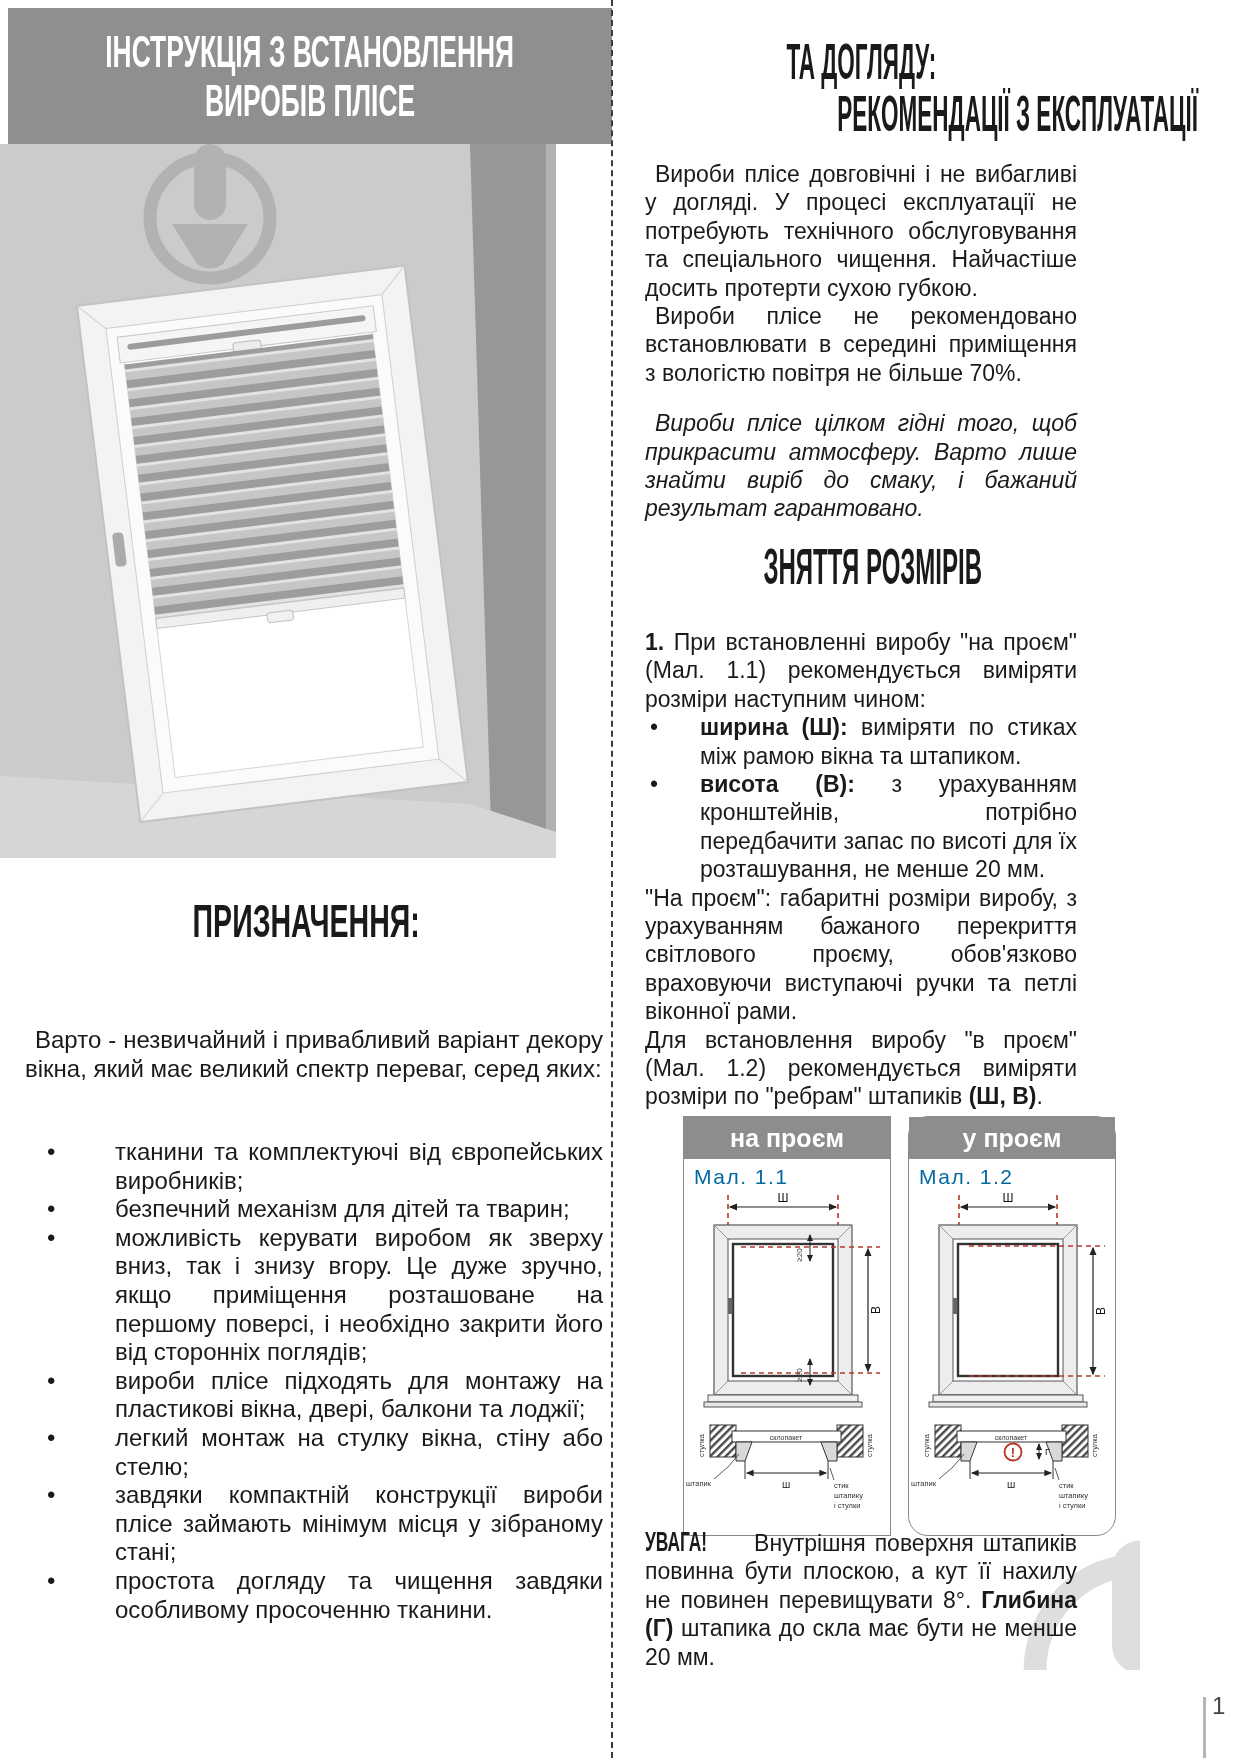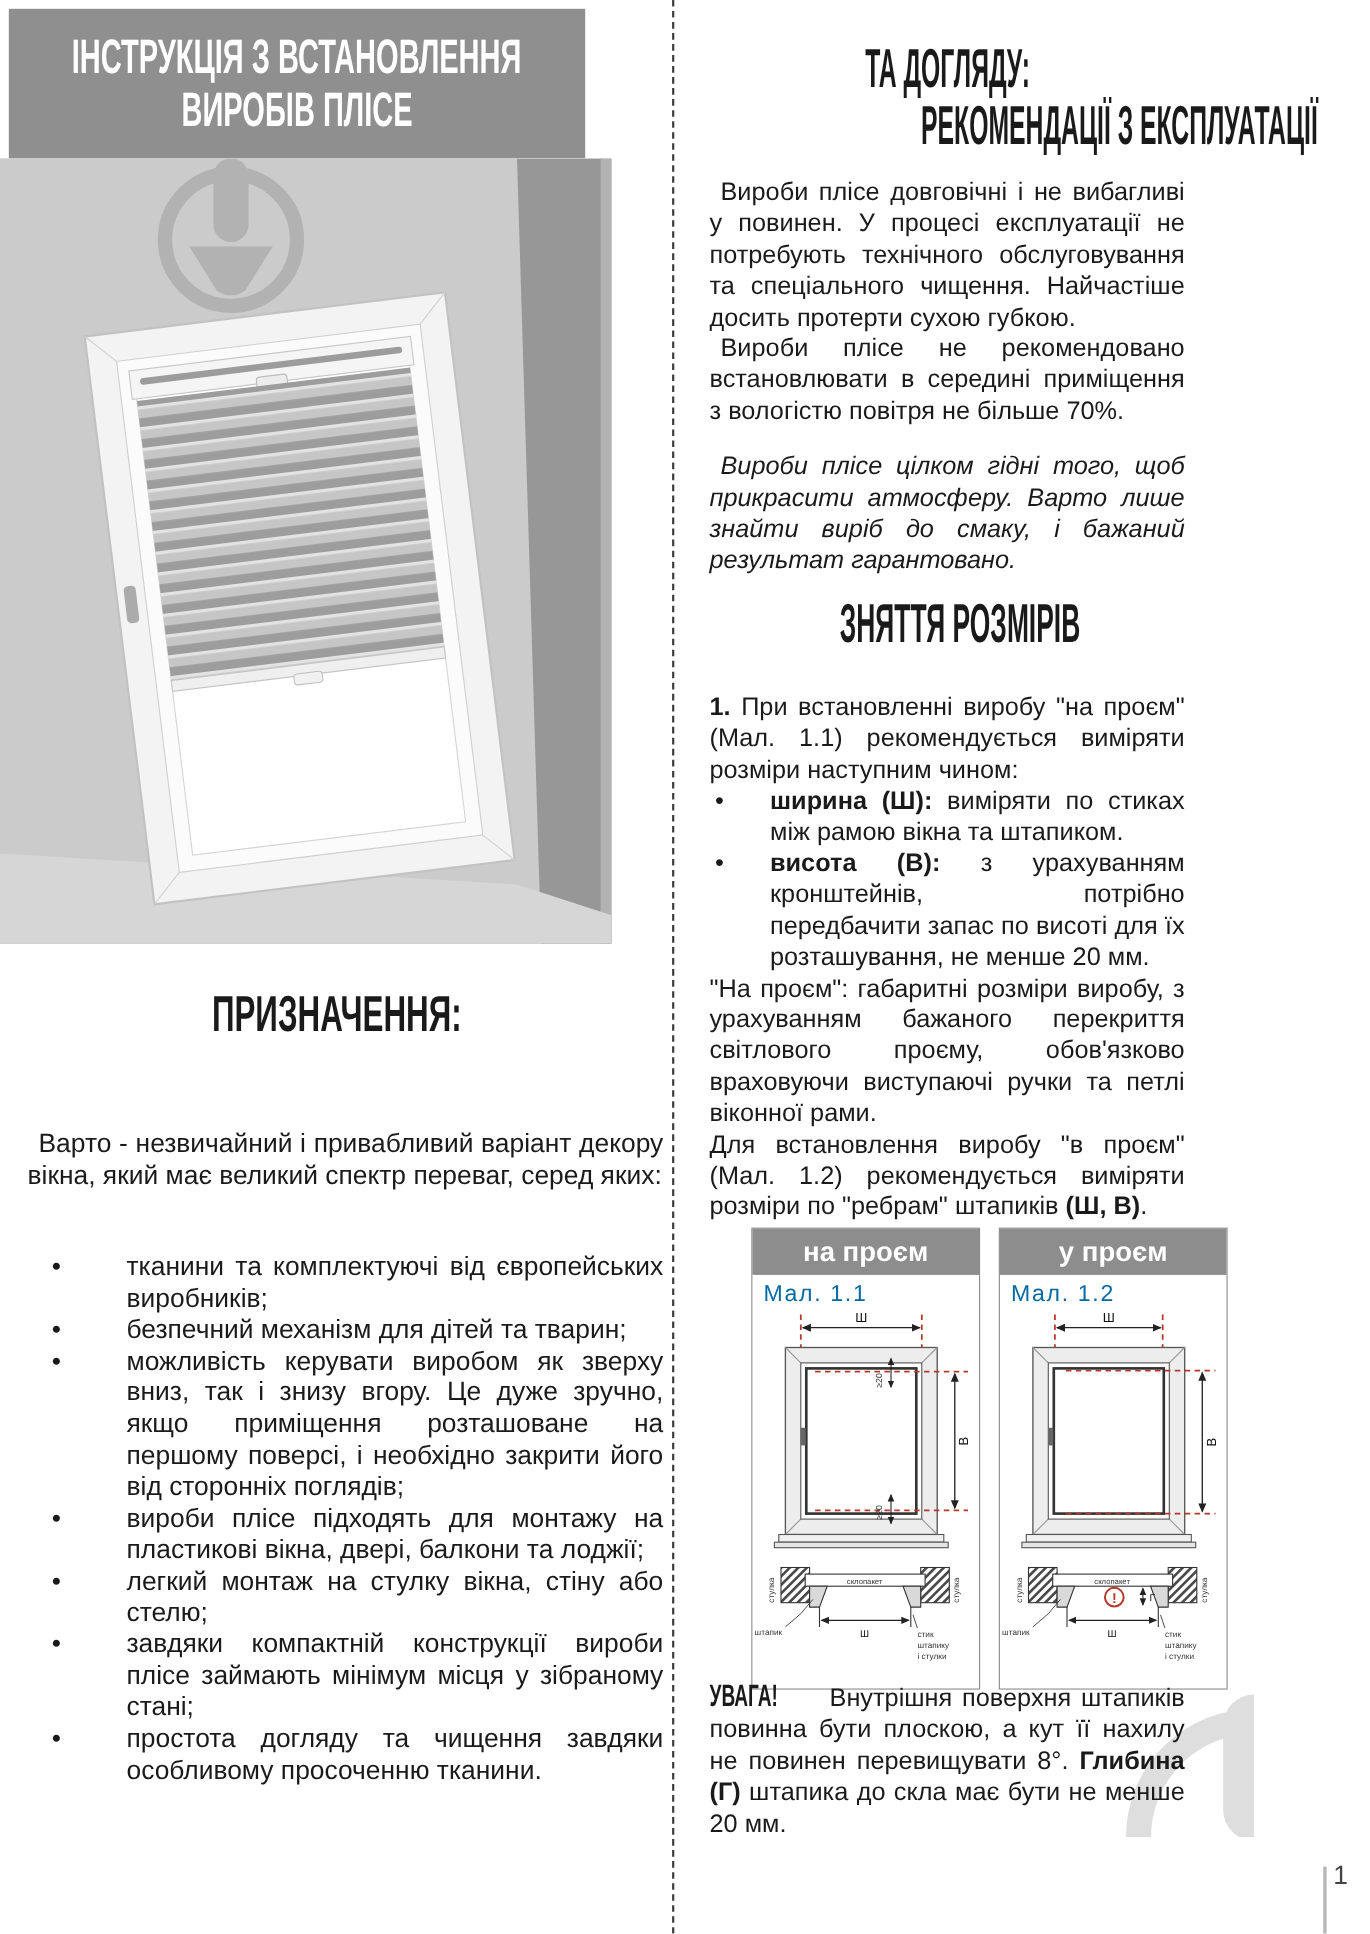--- a/index.html
+++ b/index.html
@@ -1,20 +1,20 @@
 <!DOCTYPE html>
 <html><head>
 <meta charset="utf-8">
 <style>
   html,body{margin:0;padding:0;background:#fff;}
   .page{position:relative;width:1245px;height:1758px;background:#fff;overflow:hidden;
         font-family:"Liberation Sans",sans-serif;color:#1a1a1a;}
   .cond{display:inline-block;transform-origin:center;white-space:nowrap;font-weight:bold;}
   
-  .title-bar{position:absolute;left:8px;top:8px;width:524px;height:136px;background:#8f8f8f;
+  .title-bar{position:absolute;left:8px;top:8px;width:604px;height:136px;background:#8f8f8f;
              color:#fff;display:flex;flex-direction:column;align-items:center;justify-content:center;
              font-size:44px;line-height:1.12;}
   .title-bar .cond{transform:scaleX(0.60);}
   .photo{position:absolute;left:0;top:144px;width:556px;height:714px;overflow:hidden;background:#cbcbcb;}
   .h-left{position:absolute;left:0;top:894px;width:612px;text-align:center;font-size:46px;}
   .h-left .cond{transform:scaleX(0.62);}
   .intro{position:absolute;left:25px;top:1026px;width:578px;font-size:24px;line-height:28.6px;
          text-align:justify;text-indent:10px;margin:0;}
   .blist{position:absolute;left:25px;top:1138px;width:578px;margin:0;padding:0;list-style:none;
          font-size:24px;line-height:28.6px;}
@@ -28,21 +28,21 @@
   .col-right p.ind{text-indent:10px;}
   .col-right p.it{font-style:italic;margin-top:22px;}
   .h2-right{margin:17px 0 0 0;text-align:center;font-size:50px;line-height:54px;font-weight:bold;}
   .h2-right .cond{transform:scaleX(0.48);}
   .step{margin-top:34px !important;}
   .slist{margin:0;padding:0;list-style:none;}
   .slist li{position:relative;padding-left:55px;text-align:justify;}
   .slist li::before{content:"\2022";position:absolute;left:5px;top:0;}
   
   .diag{position:absolute;top:1116px;width:208px;height:420px;border:1.5px solid #8a8a8a;box-sizing:border-box;z-index:2;background:transparent;margin-left:36px;}
-  .diag.d1{left:647px;} .diag.d2{left:872px;}
+  .diag.d1{left:647px;} .diag.d2{left:872px;border-radius:20px;}
   .diag .dhead{height:42px;background:#8d8d8d;color:#fff;display:flex;align-items:center;justify-content:center;
                font-weight:bold;font-size:25px;}
   .diag .dbody{position:relative;height:375px;}
   .diag .dcap{position:absolute;left:10px;top:6px;font-size:21px;letter-spacing:1.5px;color:#0369a1;}
   .diag svg{position:absolute;left:0;top:34px;}
   
   .attn{position:absolute;left:645px;top:1528px;width:432px;font-size:23px;line-height:28.4px;
         text-align:justify;margin:0;z-index:2;}
   .attn .cond-inline{display:inline-block;transform:scaleX(0.62);transform-origin:left center;font-weight:bold;font-size:28px;}
   
@@ -130,21 +130,21 @@
     <li>завдяки компактній конструкції вироби плісе займають мінімум місця у зібраному стані;</li>
     <li>простота догляду та чищення завдяки особливому просоченню тканини.</li>
   </ul>
 
   <div class="h-right">
     <div><span class="cond">ТА ДОГЛЯДУ:</span></div>
     <div><span class="cond">РЕКОМЕНДАЦІЇ З ЕКСПЛУАТАЦІЇ</span></div>
   </div>
 
   <div class="col-right">
-    <p class="ind">Вироби плісе довговічні і не вибагливі у повинен. У процесі експлуатації не потребують технічного обслуговування та спеціального чищення. Найчастіше досить протерти сухою губкою.</p>
+    <p class="ind">Вироби плісе довговічні і не вибагливі у догляді. У процесі експлуатації не потребують технічного обслуговування та спеціального чищення. Найчастіше досить протерти сухою губкою.</p>
     <p class="ind">Вироби плісе не рекомендовано встановлювати в середині приміщення з вологістю повітря не більше 70%.</p>
     <p class="it ind">Вироби плісе цілком гідні того, щоб прикрасити атмосферу. Варто лише знайти виріб до смаку, і бажаний результат гарантовано.</p>
 
     <div class="h2-right">
       <span class="cond">ЗНЯТТЯ РОЗМІРІВ</span>
     </div>
 
     <p class="step"><b>1.</b> <span>При встановленні виробу "на проєм" (Мал. 1.1) рекомендується виміряти розміри наступним чином:</span></p>
 
     <ul class="slist">

